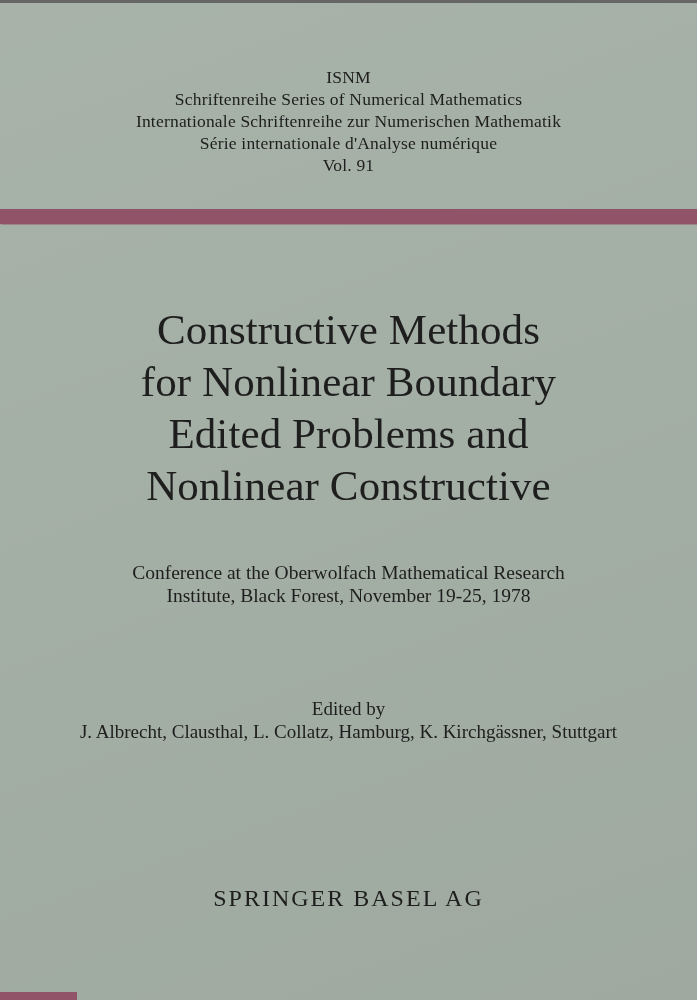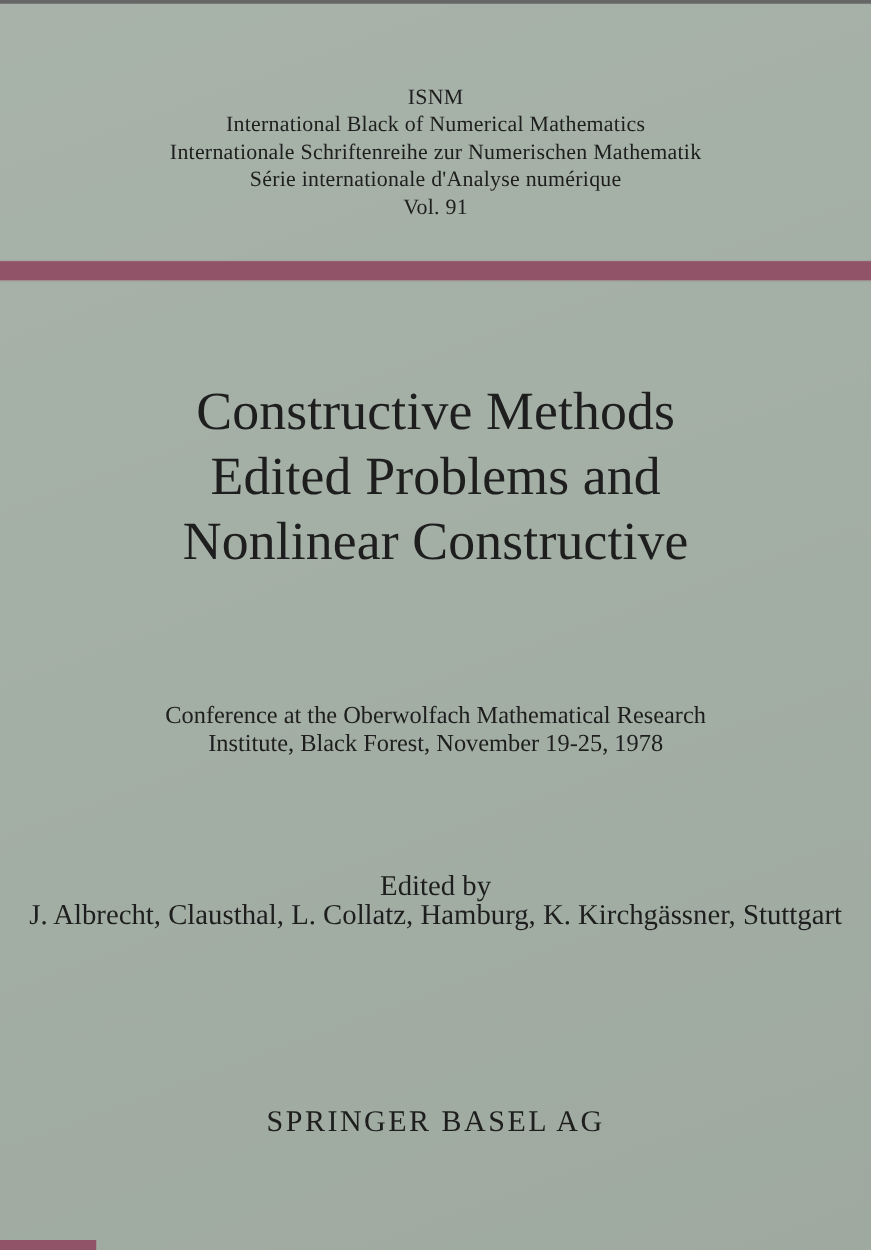--- a/index.html
+++ b/index.html
@@ -50,21 +50,21 @@
     font-weight: normal;
     letter-spacing: 0.1px;
   }
   .subtitle-block {
     top: 559px;
     font-size: 19.5px;
     line-height: 22.5px;
   }
   .edited-block {
     top: 695px;
-    font-size: 23px;
+    font-size: 19px;
     line-height: 22.5px;
   }
   .publisher-line {
     top: 882px;
     font-size: 24px;
     letter-spacing: 2px;
   }
   .stripe-bottom-fragment {
     position: absolute;
     left: 0;
@@ -74,30 +74,31 @@
     background: var(--stripe, #915367);
   }
 </style>
 </head>
 <body>
 
 <div class="cover" style="--bg: #a4afa6; --stripe: #915367; --ink: #1d1e1d;">
 
   <div class="centered series-block">
     <div>ISNM</div>
-    <div>International Black of Numerical Mathematics</div>
+    <div>Schriftenreihe Series of Numerical Mathematics</div>
     <div>Internationale Schriftenreihe zur Numerischen Mathematik</div>
     <div>Série internationale d'Analyse numérique</div>
     <div>Vol. 91</div>
   </div>
 
   <div class="stripe-top"></div>
 
   <h1 class="centered title-block">
     <div>Constructive Methods</div>
+    <div>for Nonlinear Boundary</div>
     <div>Edited Problems and</div>
     <div>Nonlinear Constructive</div>
   </h1>
 
   <p class="centered subtitle-block">
     <span>Conference at the Oberwolfach Mathematical Research</span><br>
     <span>Institute, Black Forest, November 19-25, 1978</span>
   </p>
 
   <div class="centered edited-block">

